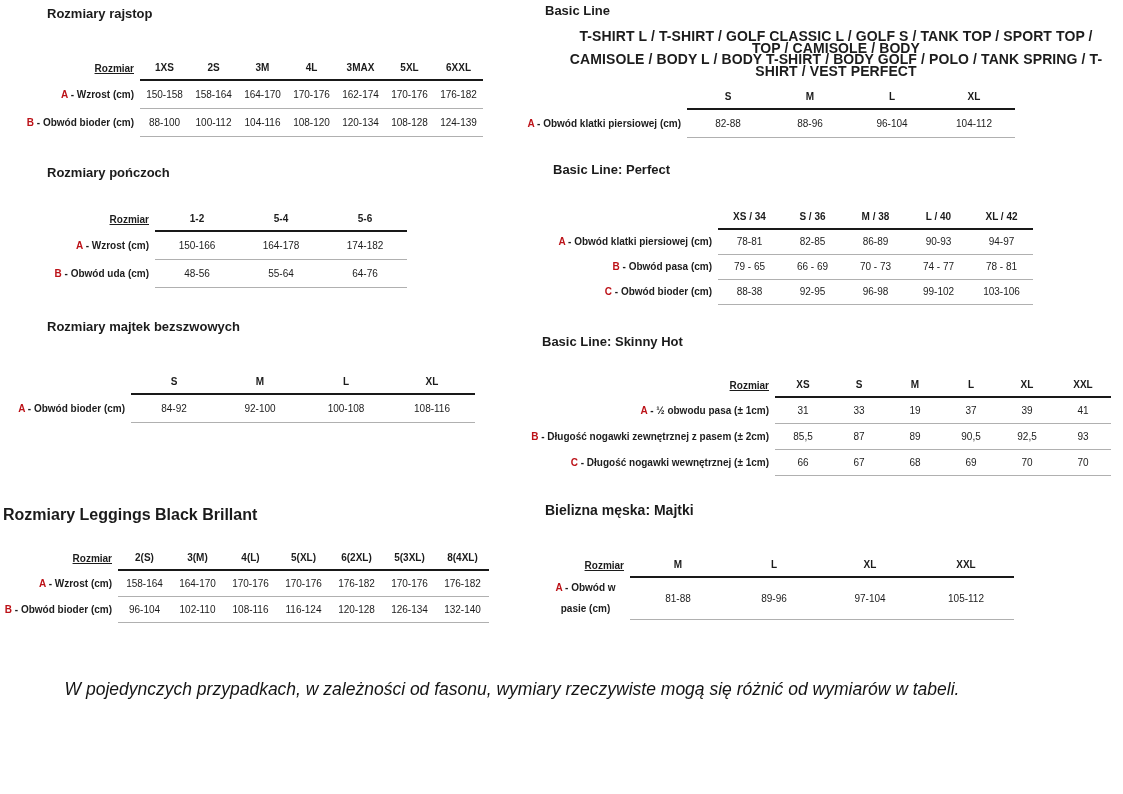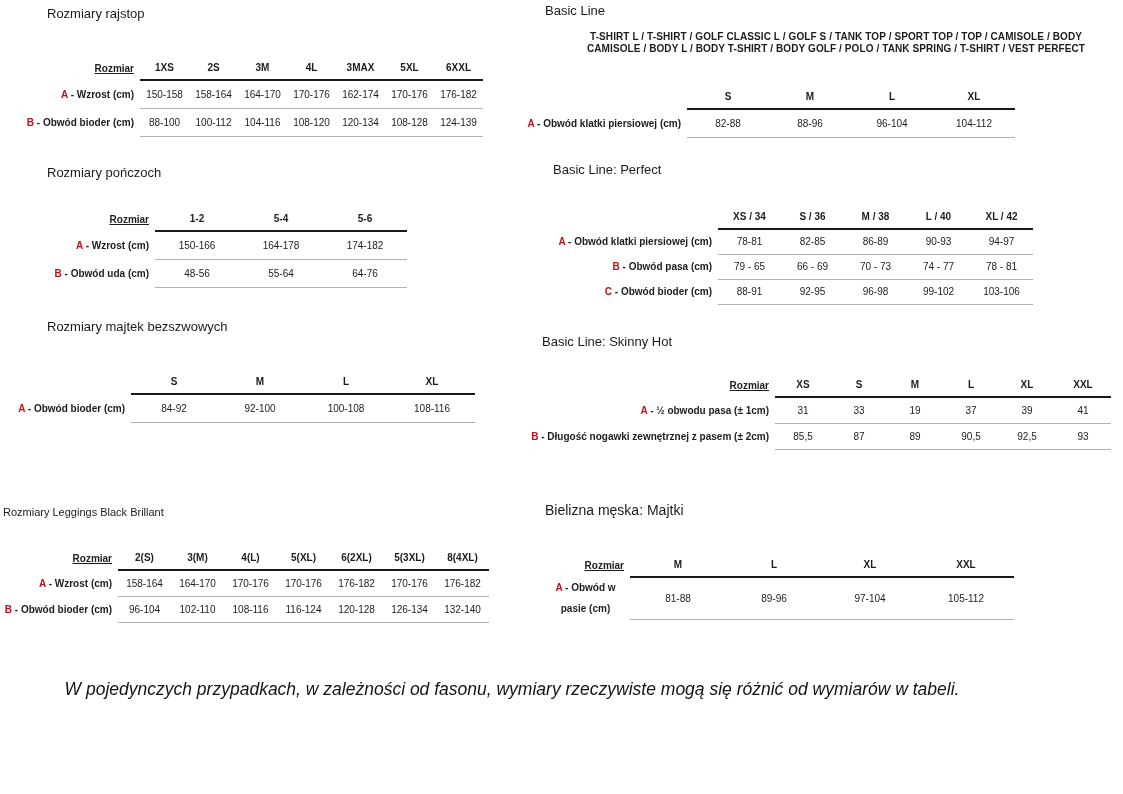--- a/index.html
+++ b/index.html
@@ -1,25 +1,25 @@
 <!DOCTYPE html>
 <html><head>
 <meta charset="utf-8">
 <style>
   html,body { margin:0; padding:0; }
   body {
     width:1123px; height:794px; position:relative; background:#ffffff;
     font-family:"Liberation Sans", sans-serif; color:#1c1c1c; overflow:hidden;
   }
-  .sec-title { position:absolute; margin:0; font-size:13px; font-weight:normal; white-space:nowrap; color:#1b1b1b; }
-  .sec-title.small { font-size:11px; }
+  .sec-title { position:absolute; margin:0; font-size:13px; font-weight:bold; white-space:nowrap; color:#1b1b1b; }
+  .sec-title.small { font-size:16px; }
   .sec-title.large { font-size:14px; }
   .products {
     position:absolute; left:566px; top:31px; width:540px; text-align:center;
-    font-size:10px; font-weight:bold; line-height:11.5px; white-space:pre-line; letter-spacing:0.1px;
+    font-size:14px; font-weight:bold; line-height:11.5px; white-space:pre-line; letter-spacing:0.1px;
   }
   table.size { position:absolute; border-collapse:collapse; table-layout:fixed; }
   .size th, .size td { padding:0; font-size:10px; color:#1c1c1c; }
   .size thead th { font-weight:bold; vertical-align:bottom; padding-bottom:6px; }
   .size thead th.corner { text-align:right; padding-right:6px;text-decoration:underline; }
   .size thead th.colhead { text-align:center; border-bottom:2px solid #191919; }
   .size tbody th.rowlab { font-weight:bold; text-align:right; padding-right:6px; white-space:nowrap; vertical-align:middle; }
   .size tbody td.val { text-align:center; border-bottom:1px solid #b0b0b0; vertical-align:middle; }
   .size.wrap-labels tbody th.rowlab { white-space:normal; text-align:center; padding-right:4px; line-height:21px; }
   .t1 thead th{height:26px} .t1 tbody tr{height:28px}
@@ -258,21 +258,21 @@
       <tr>
         <th class="rowlab"><span class="letter" style="color: rgb(188, 18, 24);">B</span> - Obwód pasa (cm)</th>
         <td class="val">79 - 65</td>
         <td class="val">66 - 69</td>
         <td class="val">70 - 73</td>
         <td class="val">74 - 77</td>
         <td class="val">78 - 81</td>
       </tr>
       <tr>
         <th class="rowlab"><span class="letter" style="color: rgb(188, 18, 24);">C</span> - Obwód bioder (cm)</th>
-        <td class="val">88-91</td>
+        <td class="val">88-38</td>
         <td class="val">92-95</td>
         <td class="val">96-98</td>
         <td class="val">99-102</td>
         <td class="val">103-106</td>
       </tr>
     </tbody>
   </table>
 
 <h2 class="sec-title" style="left:542px; top:334px">Basic Line: Skinny Hot</h2>
 <table class="size t7" style="left:520px; top:362px">
@@ -308,20 +308,29 @@
       </tr>
       <tr>
         <th class="rowlab"><span class="letter" style="color: rgb(188, 18, 24);">B</span> - Długość nogawki zewnętrznej z pasem (± 2cm)</th>
         <td class="val">85,5</td>
         <td class="val">87</td>
         <td class="val">89</td>
         <td class="val">90,5</td>
         <td class="val">92,5</td>
         <td class="val">93</td>
       </tr>
+      <tr>
+        <th class="rowlab"><span class="letter" style="color: rgb(188, 18, 24);">C</span> - Długość nogawki wewnętrznej (± 1cm)</th>
+        <td class="val">66</td>
+        <td class="val">67</td>
+        <td class="val">68</td>
+        <td class="val">69</td>
+        <td class="val">70</td>
+        <td class="val">70</td>
+      </tr>
     </tbody>
   </table>
 
 <h2 class="sec-title large" style="left:545px; top:502px">Bielizna męska: Majtki</h2>
 <table class="size t8 wrap-labels" style="left:545px; top:542px">
     <colgroup>
       <col style="width: 85px;">
       <col style="width: 96px;">
       <col style="width: 96px;">
       <col style="width: 96px;">

